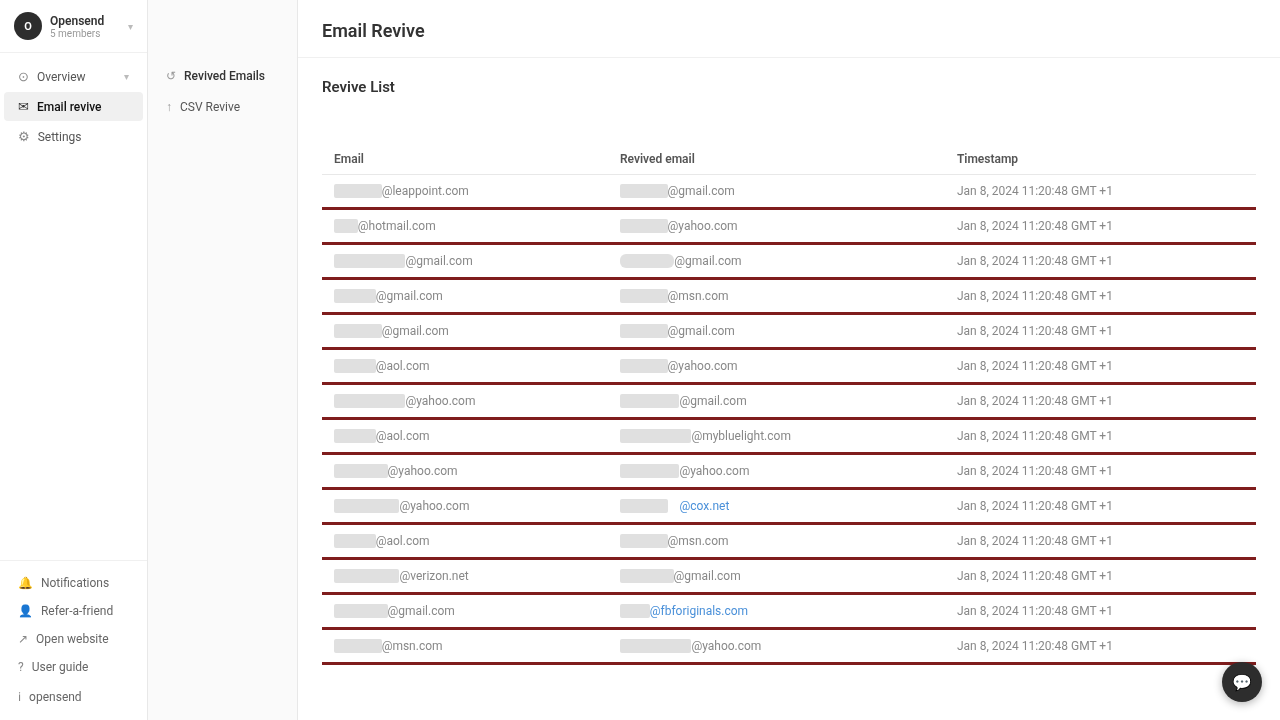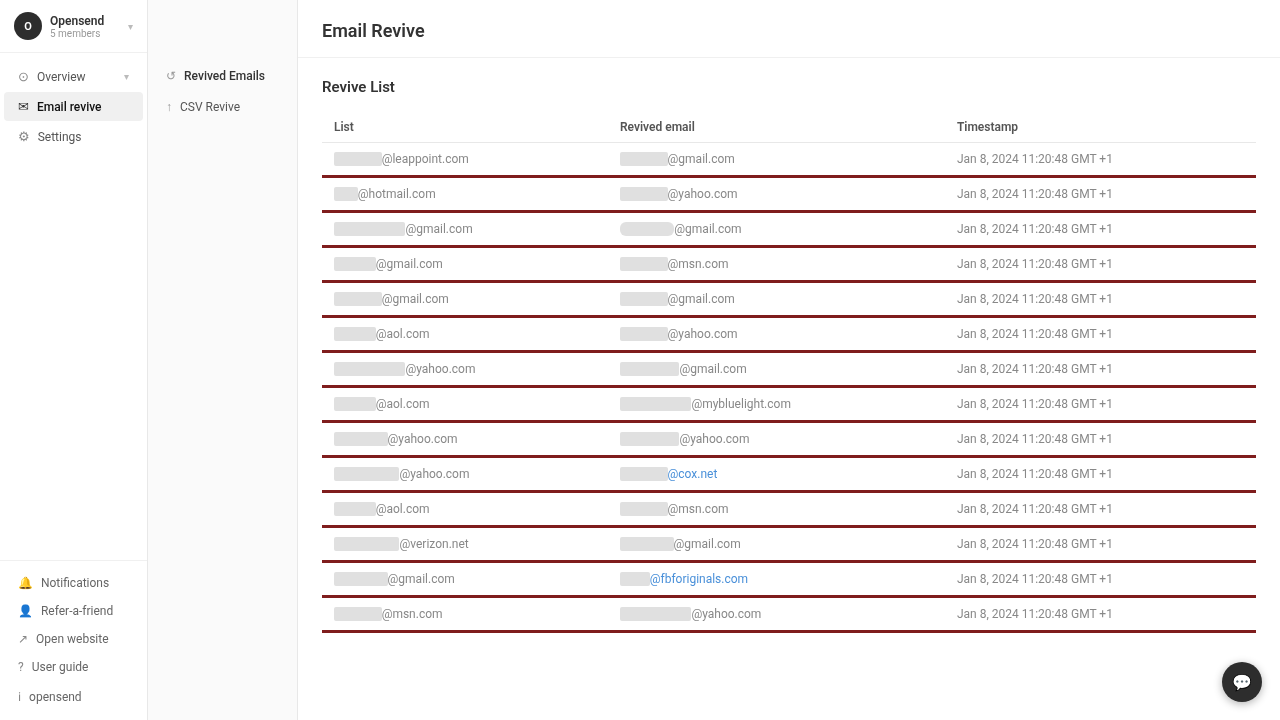--- a/index.html
+++ b/index.html
@@ -71,21 +71,21 @@
 
     
     .main-content { flex: 1; display: flex; flex-direction: column; overflow: hidden; }
     .main-header {
       padding: 20px 24px 16px;
       border-bottom: 1px solid #f0f0f0;
     }
     .main-header h1 { font-size: 18px; font-weight: 600; color: #333; }
 
     
-    .revive-panel { flex: 1; overflow: hidden; display: flex; flex-direction: column; padding: 20px 24px; }
+    .revive-panel { flex: 1; overflow: hidden; display: flex; flex-direction: column; padding: 20px 24px; gap: 32px; }
     .revive-panel-title { font-size: 15px; font-weight: 600; color: #333; margin-bottom: 16px; }
 
     .search-bar {
       display: flex; align-items: center;
       border: 1px solid #ddd; border-radius: 4px;
       padding: 6px 10px; width: 440px; margin-bottom: 16px;
       background: #fff;
     }
     .search-input {
       border: none; outline: none; font-size: 12px; color: #555; flex: 1; background: transparent;
@@ -191,21 +191,21 @@
   </div>
 
   <div class="revive-panel">
     <div class="revive-panel-title">Revive List</div>
 
 
     <div class="table-container">
       <table>
         <thead>
           <tr>
-            <th>List</th>
+            <th>Email</th>
             <th>Revived email</th>
             <th>Timestamp</th>
           </tr>
         </thead>
         <tbody id="table-body">
             <tr>
               <td style="color: rgb(136, 136, 136);"><span style="background:#e0e0e0;color:transparent;border-radius:2px;">xxxxxxxx</span><span>@leappoint.com</span></td>
               <td><span style="background:#e0e0e0;color:transparent;border-radius:2px;">xxxxxxxx</span><span style="color:#888;">@gmail.com</span></td>
               <td class="timestamp-text">Jan 8, 2024 11:20:48 GMT +1</td>
             </tr>
@@ -244,21 +244,21 @@
               <td><span style="background:#e0e0e0;color:transparent;border-radius:2px;">xxxxxxxxxxxx</span><span style="color:#888;text-align:center;">@mybluelight.com</span></td>
               <td class="timestamp-text">Jan 8, 2024 11:20:48 GMT +1</td>
             </tr>
             <tr>
               <td style="color: rgb(136, 136, 136);"><span style="background:#e0e0e0;color:transparent;border-radius:2px;">xxxxxxxxx</span><span>@yahoo.com</span></td>
               <td><span style="background:#e0e0e0;color:transparent;border-radius:2px;">xxxxxxxxxx</span><span style="color:#888;">@yahoo.com</span></td>
               <td class="timestamp-text">Jan 8, 2024 11:20:48 GMT +1</td>
             </tr>
             <tr>
               <td style="color: rgb(136, 136, 136);"><span style="background:#e0e0e0;color:transparent;border-radius:2px;">xxxxxxxxxxx</span><span>@yahoo.com</span></td>
-              <td><span style="background:#e0e0e0;color:transparent;border-radius:2px;">xxxxxxxx</span><span style="color:#4a90d9;">@cox.net</span></td>
+              <td><span style="background:#e0e0e0;color:transparent;border-radius:2px;">xxxxxxxx</span><span style="color:#4a90d9;margin-left:12px;">@cox.net</span></td>
               <td class="timestamp-text">Jan 8, 2024 11:20:48 GMT +1</td>
             </tr>
             <tr>
               <td style="color: rgb(136, 136, 136);"><span style="background:#e0e0e0;color:transparent;border-radius:2px;">xxxxxxx</span><span>@aol.com</span></td>
               <td><span style="background:#e0e0e0;color:transparent;border-radius:2px;">xxxxxxxx</span><span style="color:#888;">@msn.com</span></td>
               <td class="timestamp-text">Jan 8, 2024 11:20:48 GMT +1</td>
             </tr>
             <tr>
               <td style="color: rgb(136, 136, 136);"><span style="background:#e0e0e0;color:transparent;border-radius:2px;">xxxxxxxxxxx</span><span>@verizon.net</span></td>
               <td><span style="background:#e0e0e0;color:transparent;border-radius:2px;">xxxxxxxxx</span><span style="color:#888;">@gmail.com</span></td>

